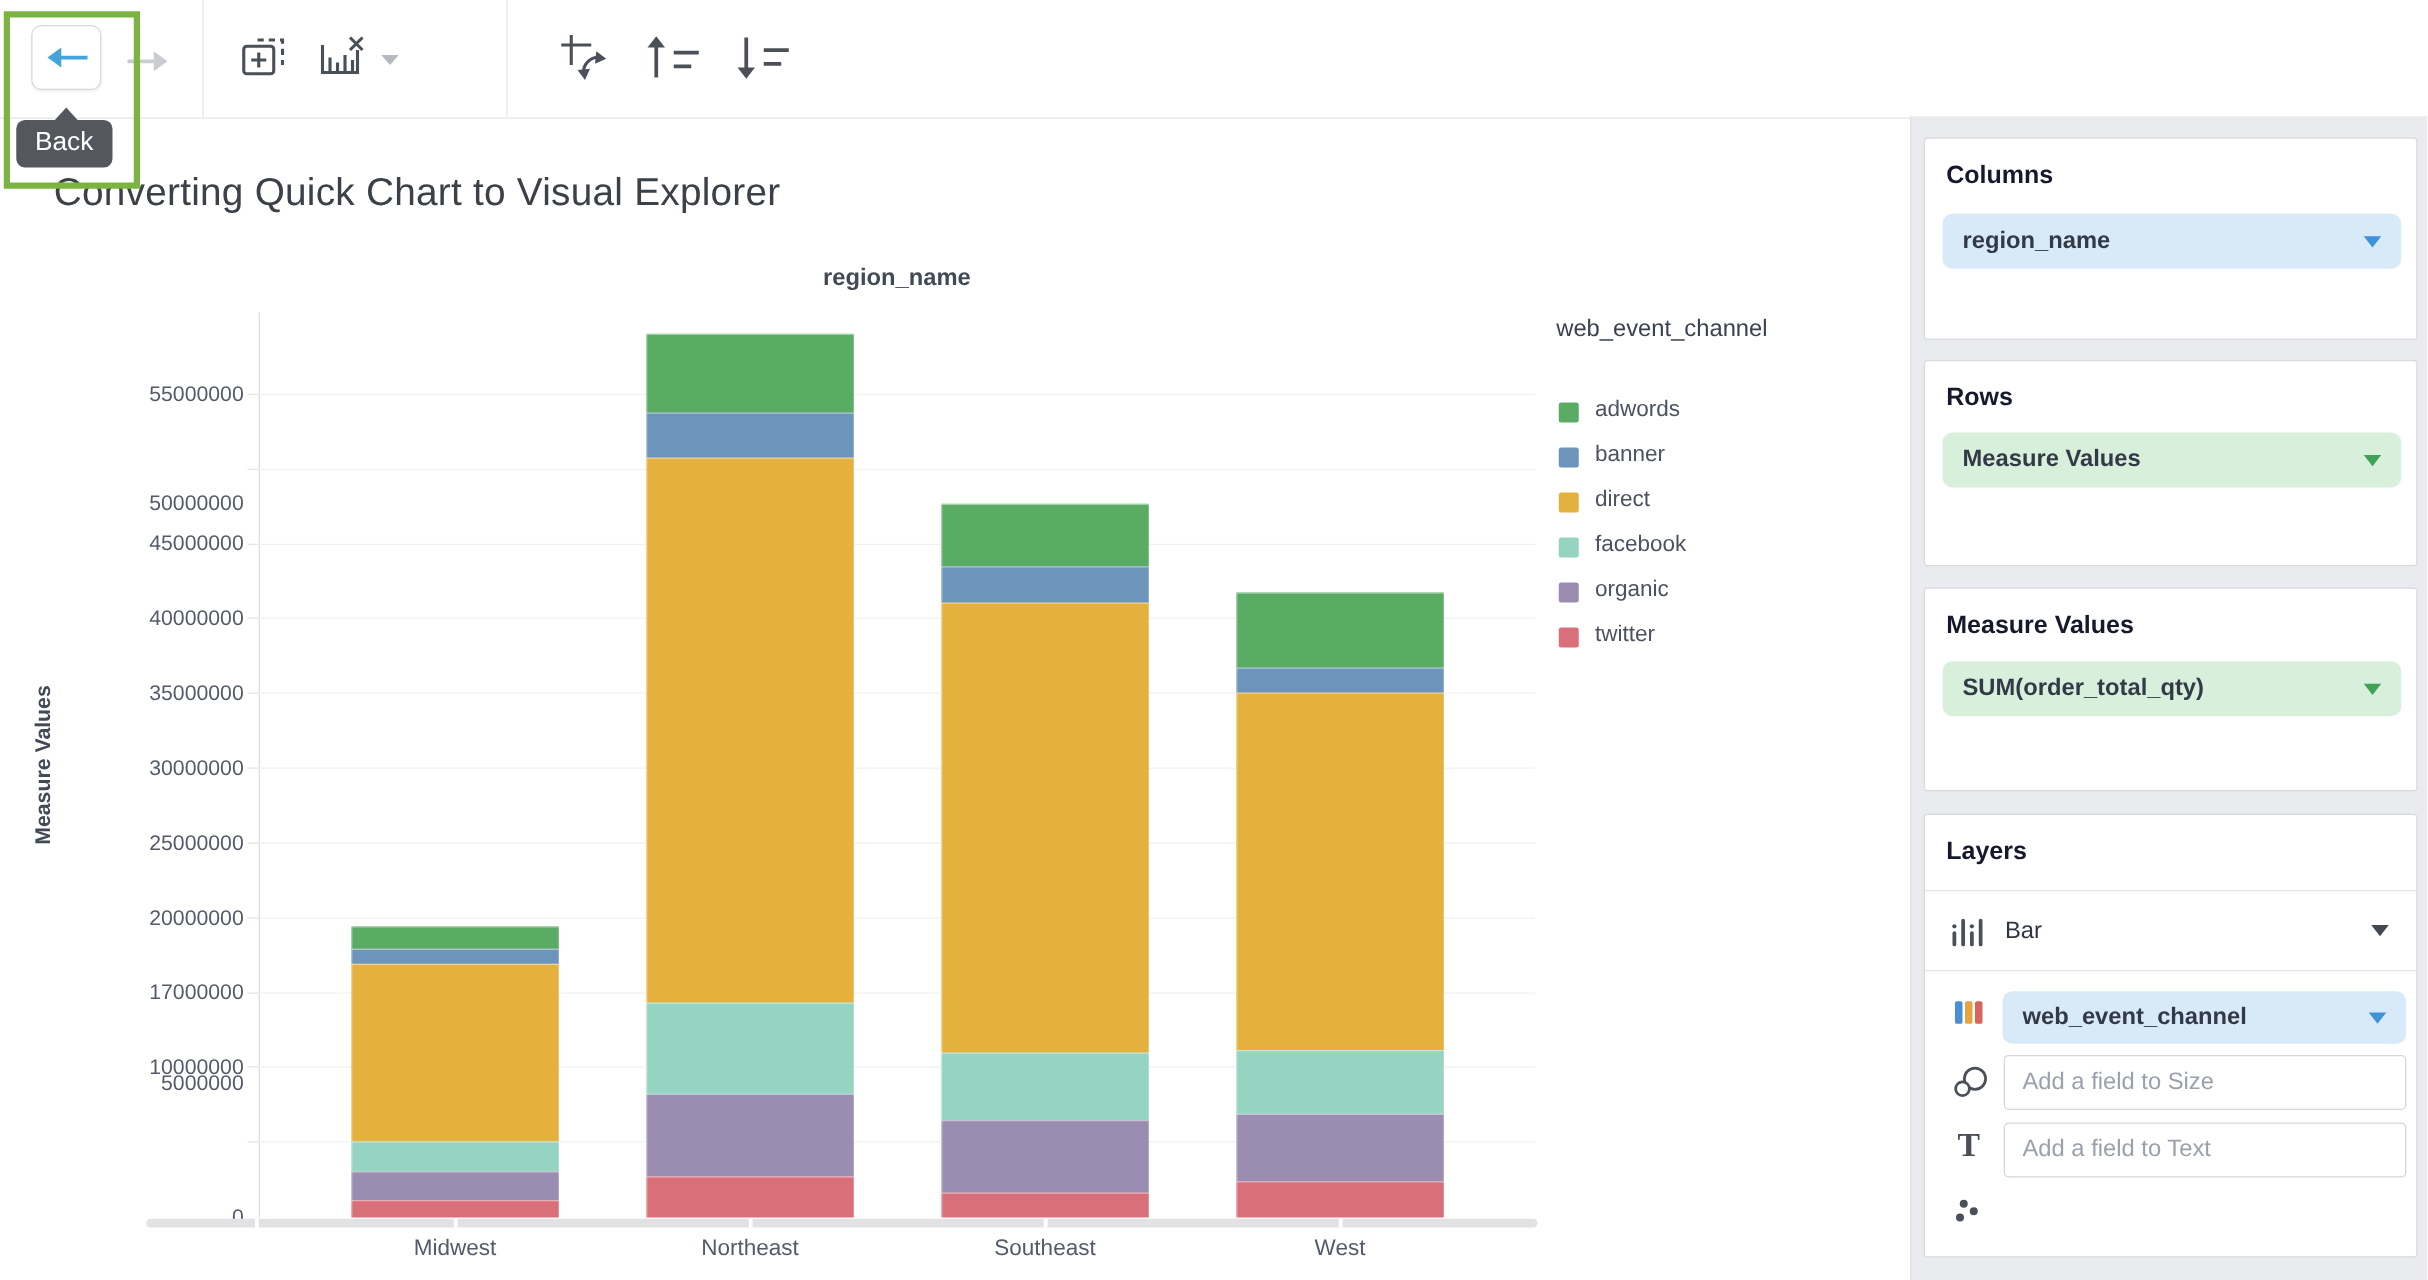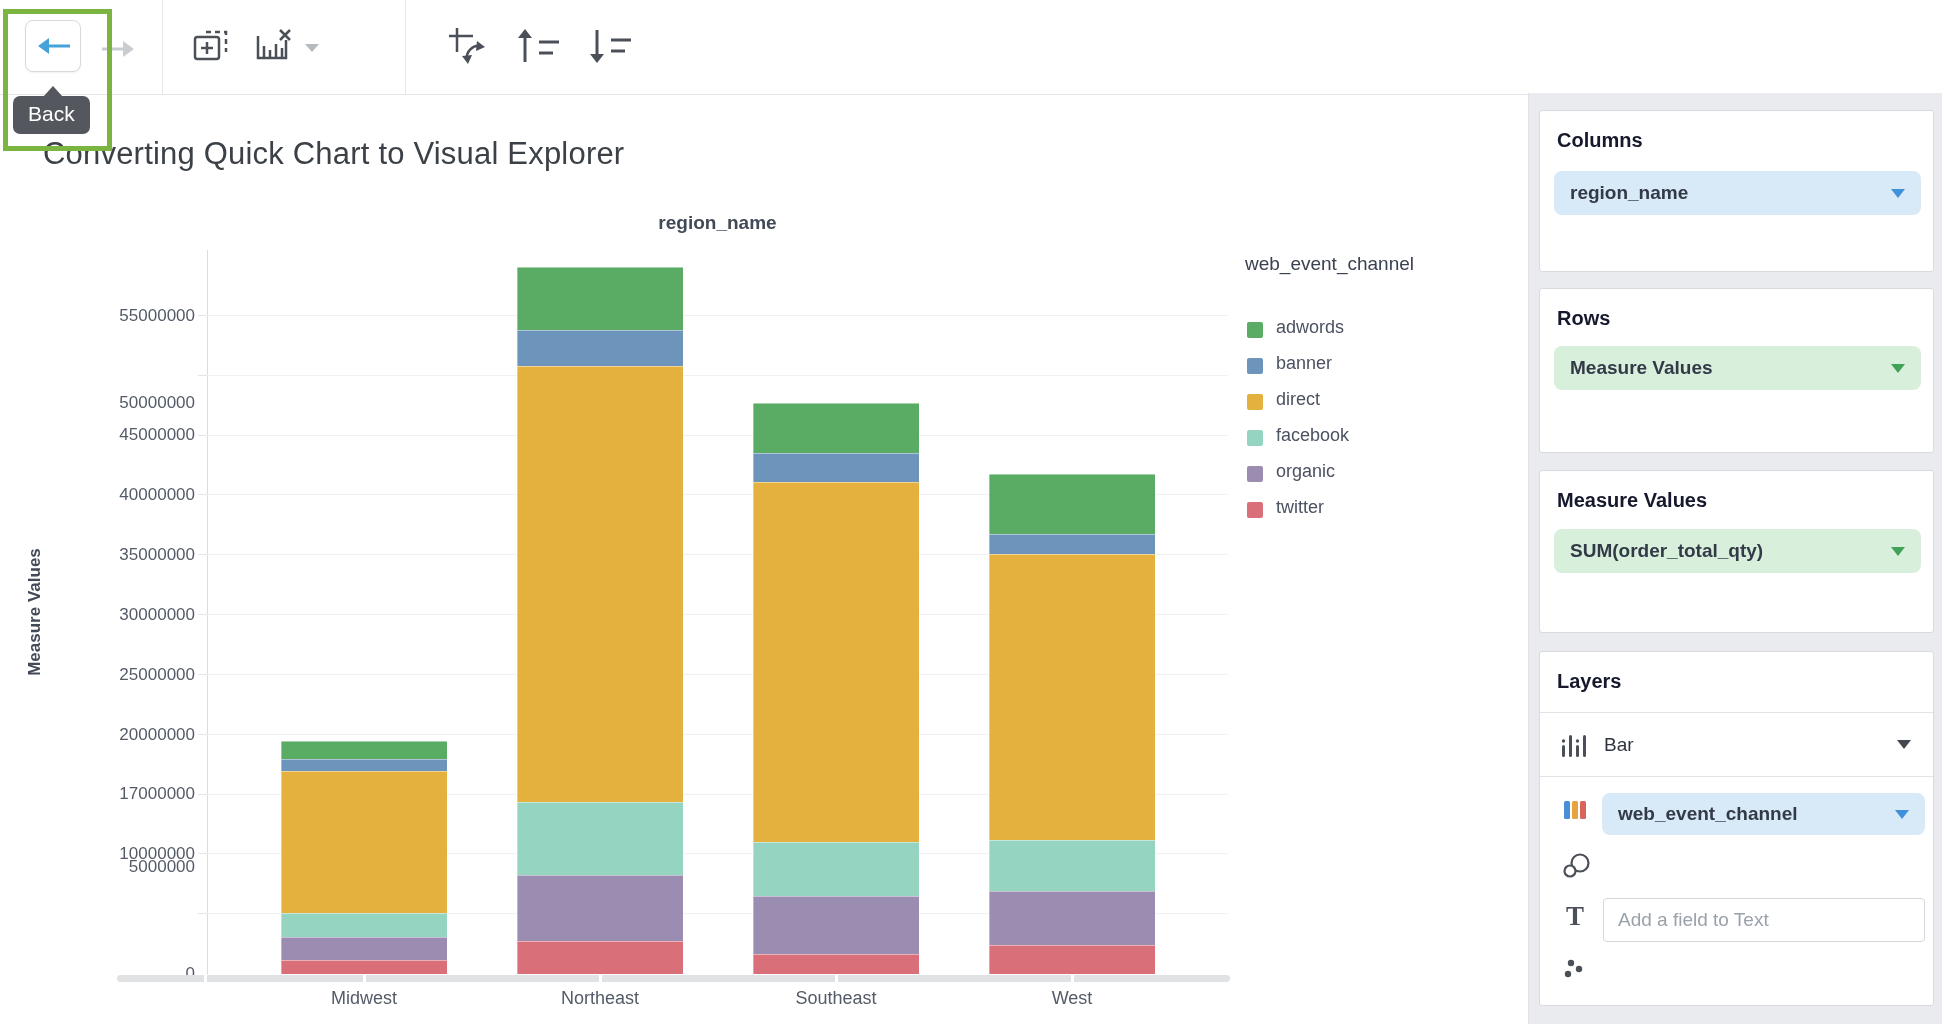--- a/index.html
+++ b/index.html
@@ -316,20 +316,21 @@
       </svg>
       <div class="pill pill-blue pill-small" style="top:141px;">
         <span>web_event_channel</span>
         <i class="caret caret-blue"></i>
       </div>
 
       <svg class="enc-icon" style="top:200px;" width="30" height="28" viewBox="0 0 30 28">
         <circle cx="18" cy="11" r="8.5" stroke="#4b5058" stroke-width="2.2" fill="none"></circle>
         <circle cx="8" cy="19" r="5.5" stroke="#4b5058" stroke-width="2.2" fill="#fff"></circle>
       </svg>
+      <input class="enc-input" style="top: 192px;" placeholder="Add a field to Size">
 
       <span class="enc-icon t-glyph" style="top:251px;left:26px;">T</span>
       <input class="enc-input" style="top: 246px;" placeholder="Add a field to Text">
 
       <svg class="enc-icon" style="top:306px;" width="26" height="24" viewBox="0 0 26 24">
         <circle cx="9" cy="5" r="3.2" fill="#4b5058"></circle>
         <circle cx="6" cy="16" r="3.2" fill="#4b5058"></circle>
         <circle cx="17" cy="11" r="3.2" fill="#4b5058"></circle>
       </svg>
     </section>

